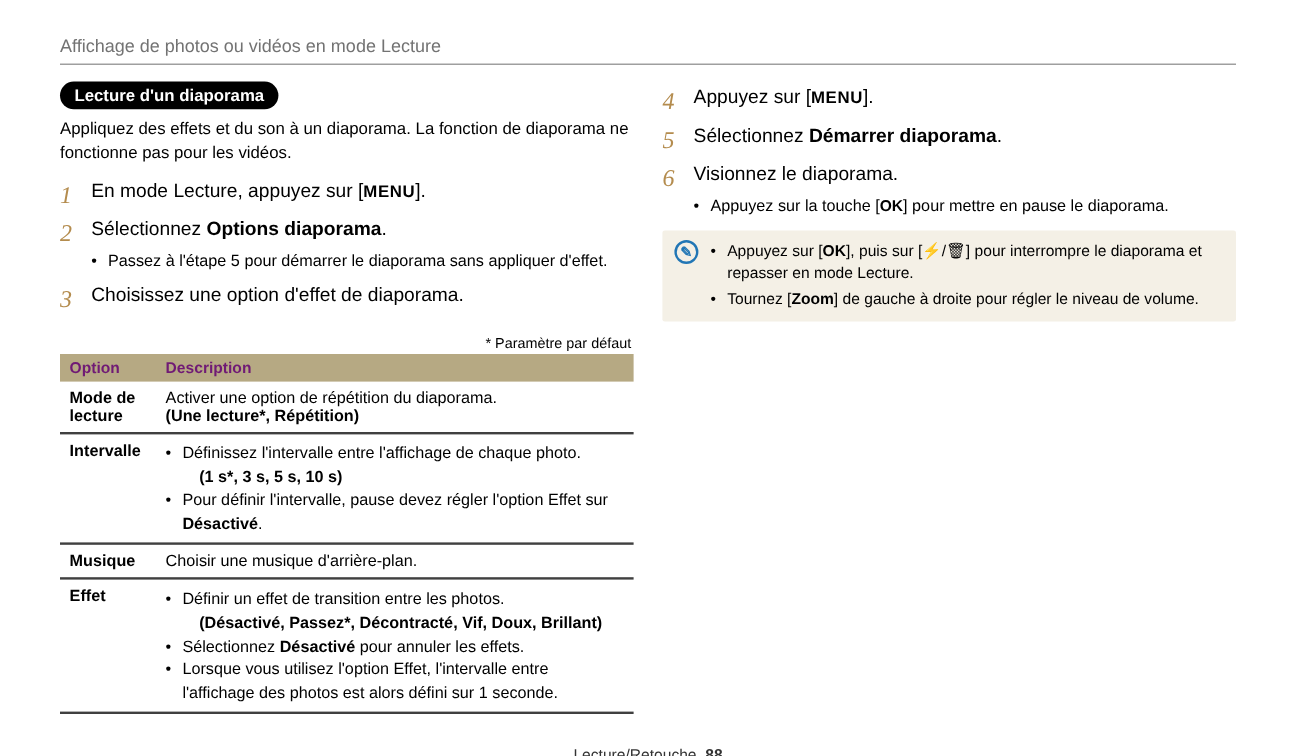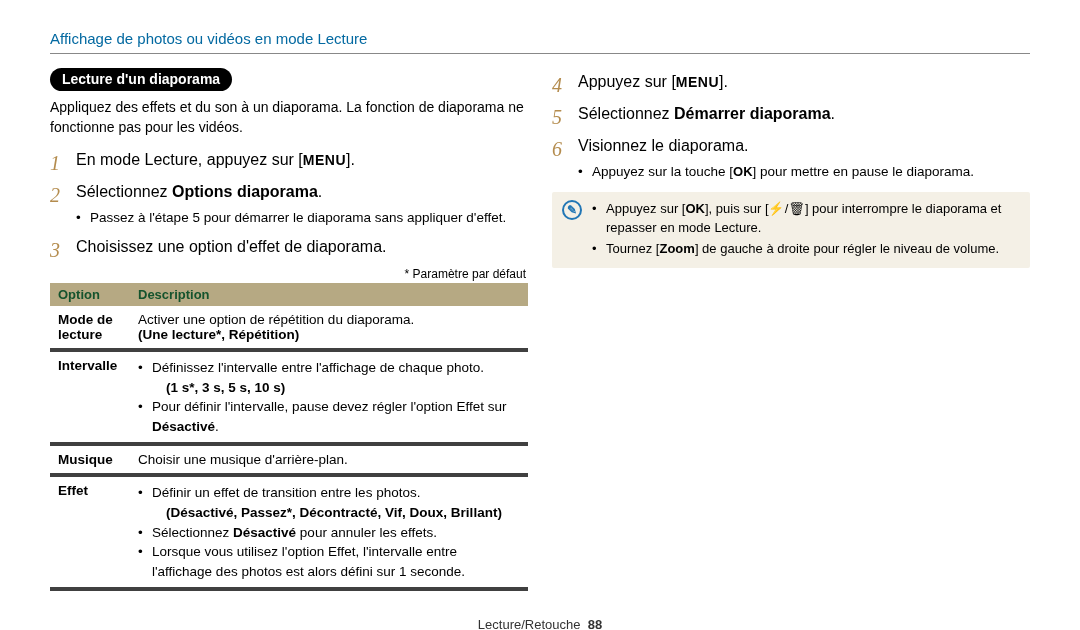--- a/index.html
+++ b/index.html
@@ -1,34 +1,34 @@
 <!DOCTYPE html>
 <html><head>
 <meta charset="utf-8">
 <style>
   * { margin:0; padding:0; box-sizing:border-box; }
   body { font-family: "Segoe UI", Arial, sans-serif; width:1080px; height:630px; background:#fff; color:#000; }
   .page { padding:30px 50px 10px 50px; }
-  .top-title { font-size:15px; color:#0369a1; margin-bottom:6px; }
+  .top-title { font-size:15px; color:#737373; margin-bottom:6px; }
   .top-rule { border:none; border-top:1px solid #888; margin-bottom:14px; }
   .columns { display:flex; gap:24px; }
   .col { flex:1; }
   .label { display:inline-block; background:#000; color:#fff; border-radius:12px; padding:3px 12px 4px 12px; font-size:14px; font-weight:600; }
   .intro { font-size:14px; margin:6px 0 10px 0; line-height:1.45; }
   .numlist { list-style:none; }
   .numlist > li { position:relative; padding-left:26px; margin:8px 0 2px 0; font-size:16px; line-height:1.5; }
   .numlist > li::before { content:attr(data-num); position:absolute; left:0; top:0; font-family:Georgia, "Times New Roman", serif; font-style:italic; font-size:20px; color:#b48c4e; }
   .sublist { list-style:none; margin:4px 0 0 0; }
   .sublist li { position:relative; padding-left:14px; font-size:13.5px; line-height:1.45; margin-top:2px; }
   .sublist li::before { content:"•"; position:absolute; left:0; top:0; }
-  .caption { font-size:12px; text-align:right; margin:8px 2px 2px 0; }
+  .caption { font-size:12px; text-align:right; margin:20px 2px 2px 0; }
   table { width:100%; border-collapse:collapse; font-size:13.5px; }
-  thead th { background:#b6a983; color:#14532d; text-align:left; font-weight:600; font-size:13px; padding:4px 8px; }
+  thead th { background:#b6a983; color:#701a75; text-align:left; font-weight:600; font-size:13px; padding:4px 8px; }
   thead th:first-child { width:80px; }
-  tbody td { padding:6px 8px; vertical-align:top; border-bottom:4px solid #404040; }
+  tbody td { padding:6px 8px; vertical-align:top; border-bottom:2px solid #404040; }
   tbody td:first-child { font-weight:700; }
   .td-list { list-style:none; }
   .td-list li { position:relative; padding-left:14px; line-height:1.45; }
   .td-list li::before { content:"•"; position:absolute; left:0; top:0; }
   .td-sub { padding-left:14px; display:block; }
   .note-box { display:flex; background:#f4f0e6; padding:8px 10px; margin-top:10px; border-radius:2px; font-size:13px; gap:10px; }
   .note-icon { flex:0 0 auto; }
   .note-icon-circle { width:20px; height:20px; border:2px solid #2176b5; border-radius:50%; display:flex; align-items:center; justify-content:center; color:#2176b5; font-weight:700; font-size:12px; }
   .note-list { list-style:none; }
   .note-list li { position:relative; padding-left:14px; line-height:1.45; margin-bottom:2px; }

